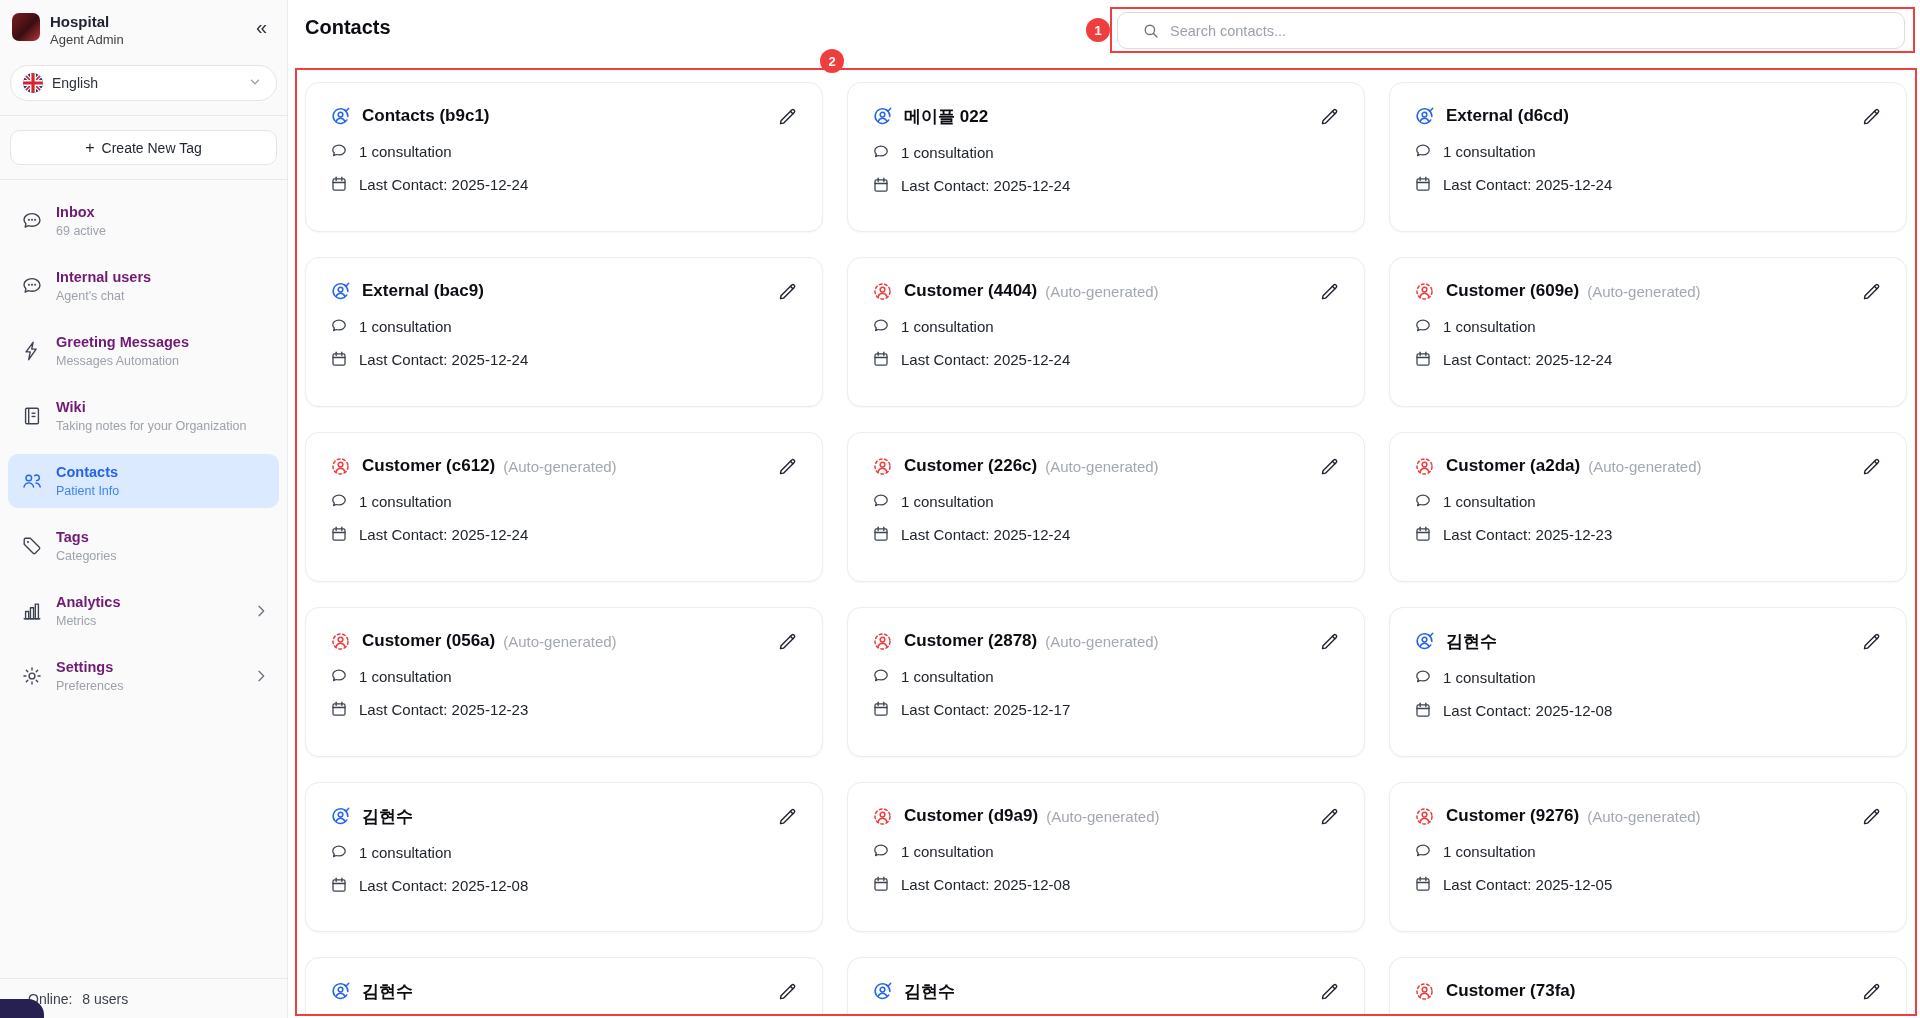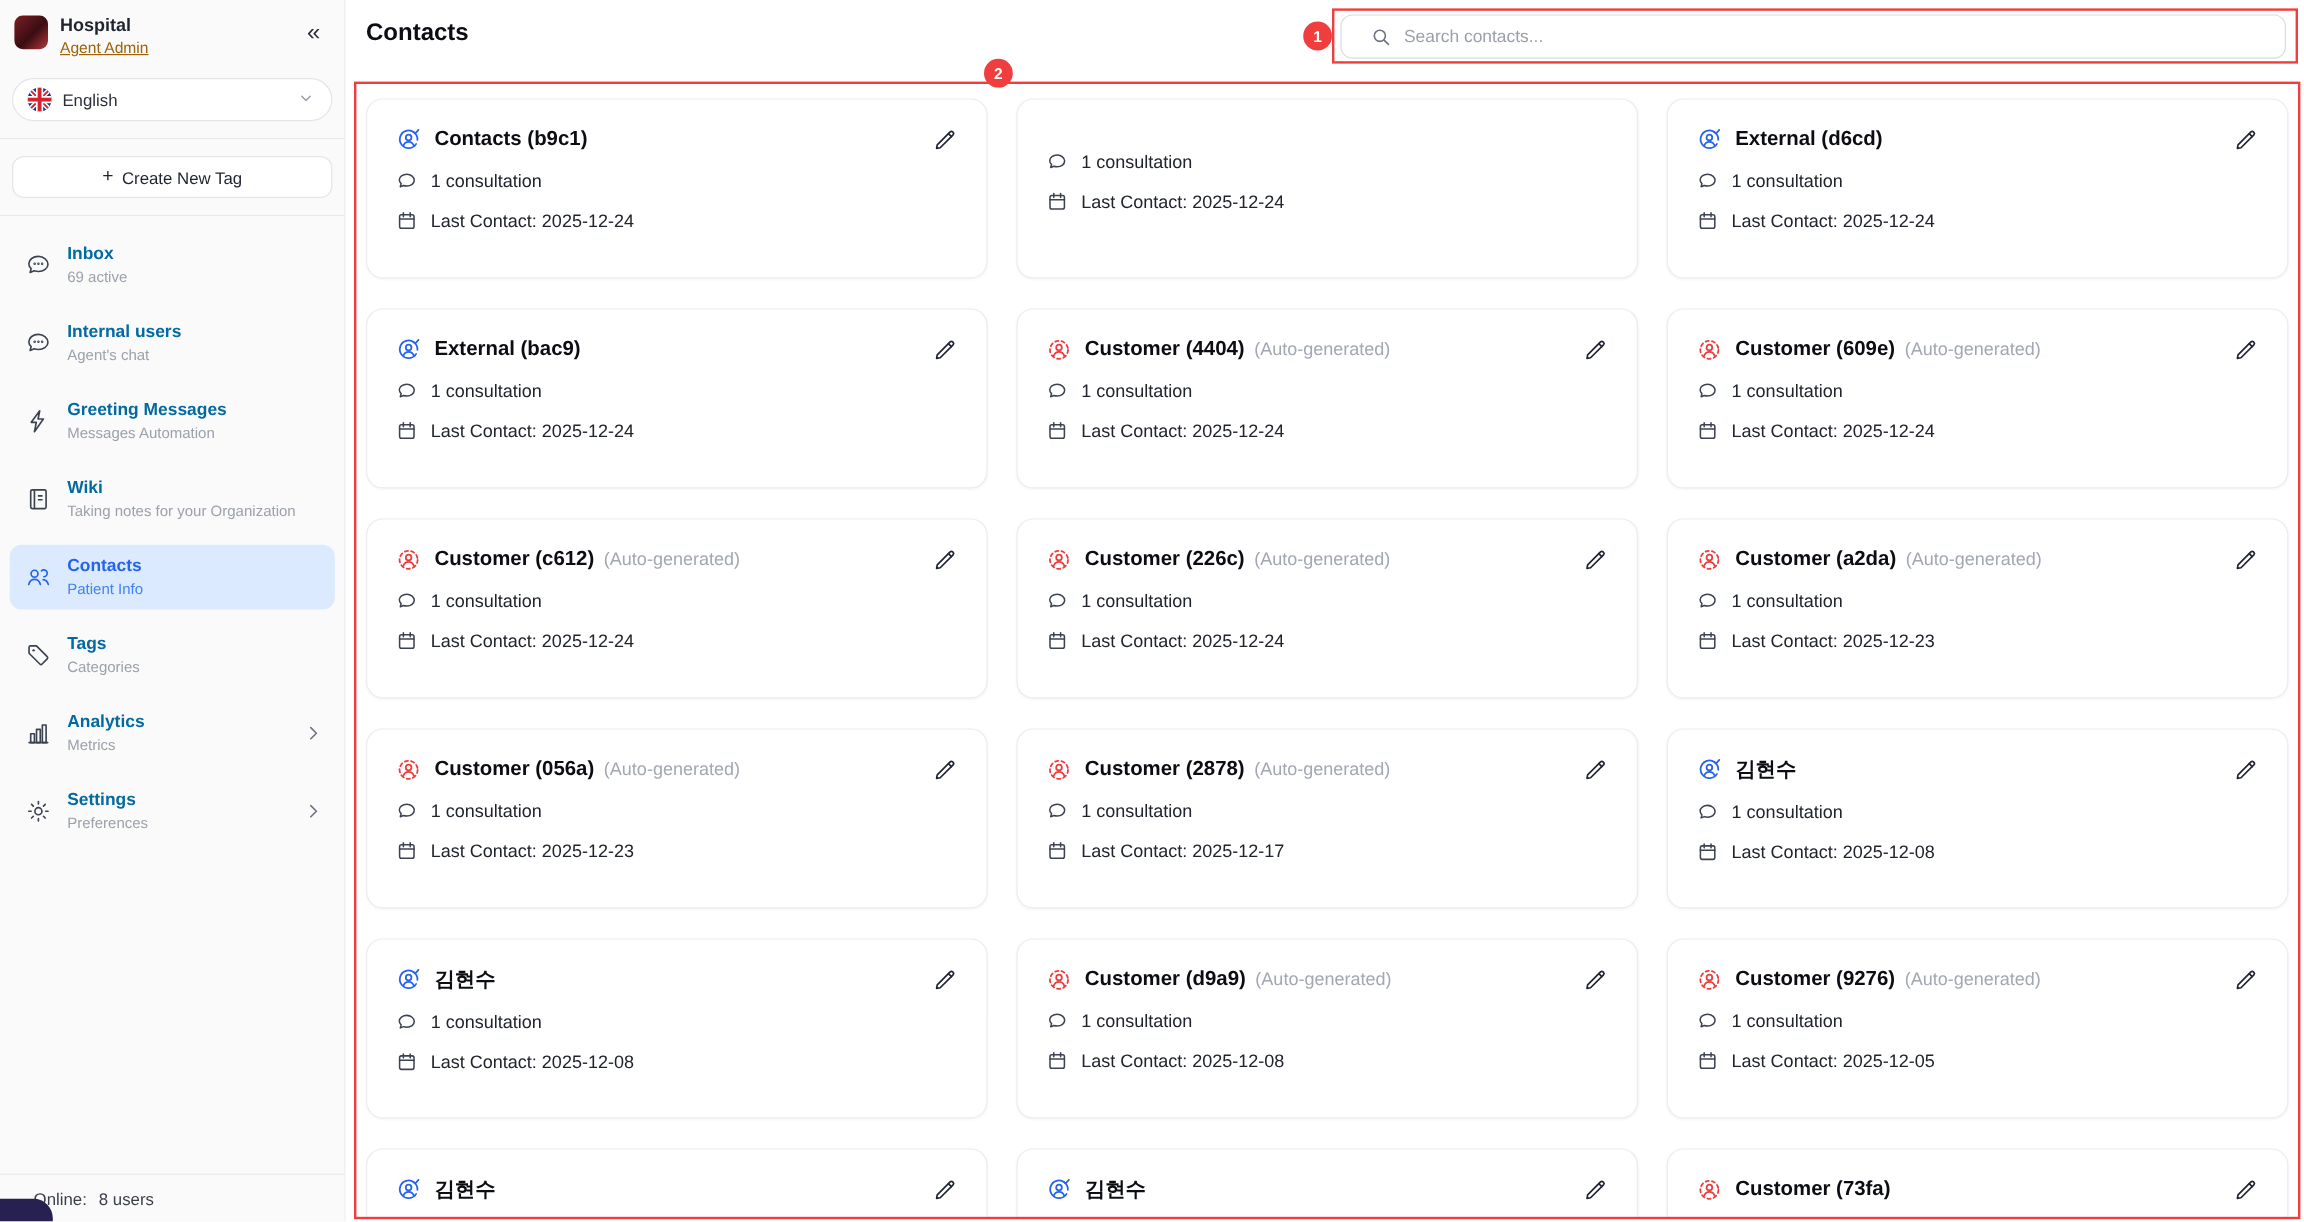--- a/index.html
+++ b/index.html
@@ -8,39 +8,39 @@
   .app { display:flex; width:1730px; height:1018px; }
 
   
   .sidebar { position:relative; width:288px; height:100%; background:#fafafa;
     border-right:1px solid #e9e9ee; flex:0 0 288px; }
   .sb-header { display:flex; align-items:flex-start; padding:13px 14px 10px 12px; }
   .avatar { width:28px; height:28px; border-radius:7px; flex:0 0 28px;
     background:linear-gradient(135deg,#7a1f22 0%,#3a0d12 55%,#b5383b 100%); }
   .org { margin-left:10px; flex:1; }
   .org-name { font-size:15px; font-weight:700; color:#1f2430; line-height:1.15; }
-  .org-role { font-size:13px; color:#a16207; margin-top:2px;text-decoration:underline; }
+  .org-role { font-size:13px; color:#404040; margin-top:2px; }
   .collapse-btn { font-size:20px; color:#2b2f38; cursor:pointer; line-height:1;
     padding:2px 6px; margin-top:2px; }
   .lang-select { margin:8px 10px 0 10px; height:36px; background:#fff;
     border:1px solid #e4e4e9; border-radius:18px; display:flex; align-items:center;
     padding:0 12px; cursor:pointer; }
   .lang-label { font-size:14px; color:#2b2f38; margin-left:9px; flex:1; }
   .sb-divider { height:1px; background:#e9e9ee; margin:14px 0; }
   .create-tag-btn { margin:0 10px; height:35px; background:#fff; border:1px solid #e4e4e9;
     border-radius:10px; display:flex; align-items:center; justify-content:center;
     font-size:14px; color:#1f2430; cursor:pointer; gap:7px; }
   .create-plus { font-size:16px; color:#1f2430; }
   .sb-menu { padding:0 8px; margin-top:10px; }
   .sb-item { display:flex; align-items:center; height:54px; border-radius:10px;
     padding:0 10px 0 12px; margin-bottom:11px; cursor:pointer; }
   .sb-item .sb-icon { width:24px; height:24px; color:#3c4350; flex:0 0 24px;
     display:flex; align-items:center; justify-content:center; }
   .sb-text { margin-left:12px; flex:1; min-width:0; }
-  .sb-title { font-size:14.5px; font-weight:700; color:#0369a1; line-height:1.2;
+  .sb-title { font-size:14.5px; font-weight:700; color:#701a75; line-height:1.2;
     white-space:nowrap; }
   .sb-sub { font-size:12.5px; color:#9ca1ab; margin-top:3px; white-space:nowrap;
     overflow:hidden; text-overflow:ellipsis; }
   .sb-item.active { background:#dbeafe; }
   .sb-item.active .sb-title { color:#2563eb; }
   .sb-item.active .sb-sub { color:#3f83f8; }
   .sb-item.active .sb-icon { color:#2563eb; }
   .sb-chevron { color:#6b7280; width:16px; height:16px; }
   .sb-footer { position:absolute; left:0; right:0; bottom:0; height:40px;
     border-top:1px solid #e9e9ee; display:flex; align-items:center; padding:0 28px;
@@ -317,20 +317,37 @@
                   <rect x="4" y="5.2" width="16" height="15" rx="2"></rect>
                   <line x1="8.2" y1="3" x2="8.2" y2="7.4"></line>
                   <line x1="15.8" y1="3" x2="15.8" y2="7.4"></line>
                   <line x1="4" y1="10" x2="20" y2="10"></line>
                 </svg>
               </span>
               <span>Last Contact: 2025-12-24</span>
             </div>
           </div>
           <div class="card">
+            <div class="card-head">
+              <span class="contact-icon blue">
+                <svg width="21" height="21" viewBox="0 0 24 24" fill="none" stroke="currentColor" stroke-width="1.7" stroke-linecap="round" stroke-linejoin="round">
+                  <path d="M19.2 15.9A8.4 8.4 0 1 1 20.4 12"></path>
+                  <circle cx="12" cy="9.8" r="2.7"></circle>
+                  <path d="M7 17.6c.9-2.4 2.7-3.7 5-3.7s4.1 1.3 5 3.7"></path>
+                  <polyline points="16.6,4.4 18.3,6 21.4,2.6"></polyline>
+                </svg>
+              </span>
+              <span class="card-name">메이플 022</span>
+              <span class="edit-btn">
+                <svg width="21" height="21" viewBox="0 0 24 24" fill="none" stroke="currentColor" stroke-width="1.6" stroke-linecap="round" stroke-linejoin="round">
+                  <path d="M4 20.2l.6-3.4L16.9 4.5a1.7 1.7 0 0 1 2.4 0l.4.4a1.7 1.7 0 0 1 0 2.4L7.4 19.6 4 20.2z"></path>
+                  <path d="M15.3 6.1l2.8 2.8"></path>
+                </svg>
+              </span>
+            </div>
             <div class="card-row">
               <span class="row-icon">
                 <svg width="18" height="18" viewBox="0 0 24 24" fill="none" stroke="currentColor" stroke-width="1.7" stroke-linecap="round" stroke-linejoin="round">
                   <path d="M12 4.2c-4.6 0-8.3 2.8-8.3 6.3 0 1.6.8 3.1 2 4.2l-.9 3.4 3.5-1.4c1.1.4 2.4.6 3.7.6 4.6 0 8.3-2.8 8.3-6.3S16.6 4.2 12 4.2z"></path>
                 </svg>
               </span>
               <span>1 consultation</span>
             </div>
             <div class="card-row">
               <span class="row-icon">

